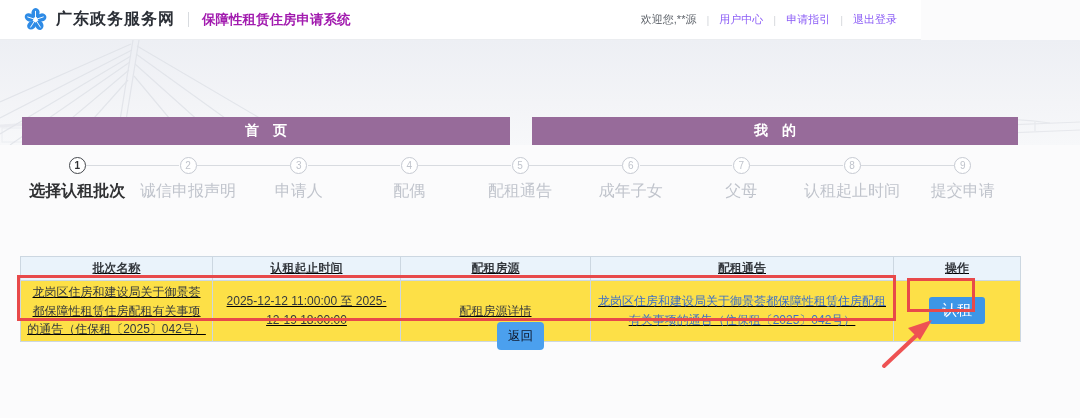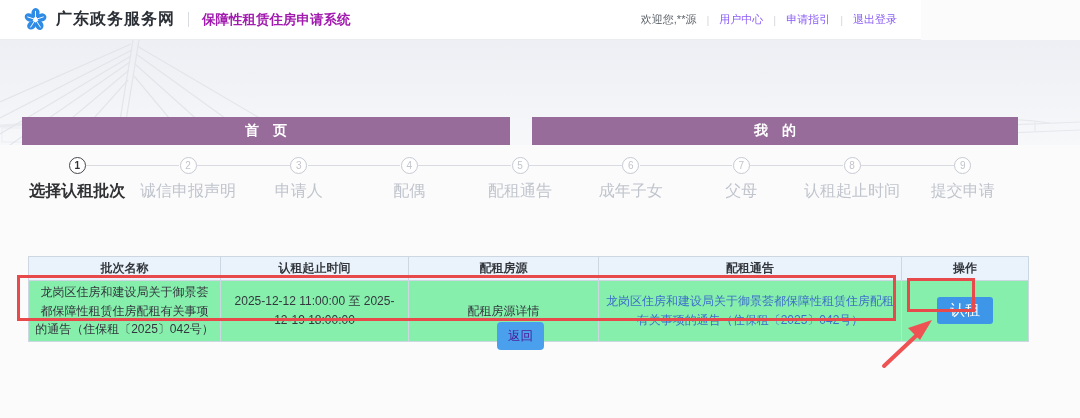--- a/index.html
+++ b/index.html
@@ -35,40 +35,40 @@
   .step .circle { width:17px; height:17px; border-radius:50%; border:1px solid #c6cad2; background:#fff;
                   color:#c0c4cc; font-size:10px; display:flex; align-items:center; justify-content:center;
                   z-index:2; }
   .step .lbl { margin-top:7px; font-size:16px; color:#c0c4cc; white-space:nowrap; }
   .step.active .circle { border-color:#45484d; color:#303133; font-weight:bold; }
   .step.active .lbl { color:#303133; font-weight:bold; }
   .step:not(:first-child)::before { content:""; position:absolute; top:8px; right:50%;
         margin-right:9px; width:calc(100% - 18px); height:1px; background:#d8dbe0; }
 
   
-  .batch-table { position:absolute; left:28px; top:256px; width:1000px; border-collapse:collapse;
-                 table-layout:fixed; background:#86efac; }
+  .batch-table { position:absolute; left:20px; top:256px; width:1000px; border-collapse:collapse;
+                 table-layout:fixed; background:#fde047;text-decoration:underline; }
   .batch-table th, .batch-table td { border:1px solid #ccd7e1; font-size:12px; text-align:center;
                  vertical-align:middle; padding:2px 6px; color:#33373d; }
   .batch-table th { background:#eaf3fb; height:24px; font-weight:bold; }
   .batch-table td { height:41px; line-height:1.55; }
   .link-blue { color:#3d6fc9; text-decoration:none; cursor:pointer; }
   .link-dark { color:#33373d; text-decoration:none; cursor:pointer; }
   .rent-btn { background:#3d96e7; color:#fff; border:none; border-radius:3px; font-size:15px;
               padding:4px 13px; cursor:pointer; font-family:inherit; }
 
   
   .redbox { position:absolute; border:3px solid #e8494a; pointer-events:none; z-index:4; }
   .row-redbox { left:17px; top:275px; width:879px; height:46px; }
   .btn-redbox { left:907px; top:278px; width:68px; height:34px; }
   .arrow-svg { position:absolute; left:862px; top:310px; pointer-events:none; z-index:4; }
 
   
   .back-btn { position:absolute; left:497px; top:322px; width:47px; height:28px; background:#4ba0ee;
-              color:#4c1d95; border:none; border-radius:4px; font-size:12.5px; cursor:pointer;
+              color:#0f172a; border:none; border-radius:4px; font-size:12.5px; cursor:pointer;
               font-family:inherit; }
 </style>
 </head>
 <body>
 
 <div class="page">
 
   <header class="topbar">
     <div class="brand">
       <span class="logo">

